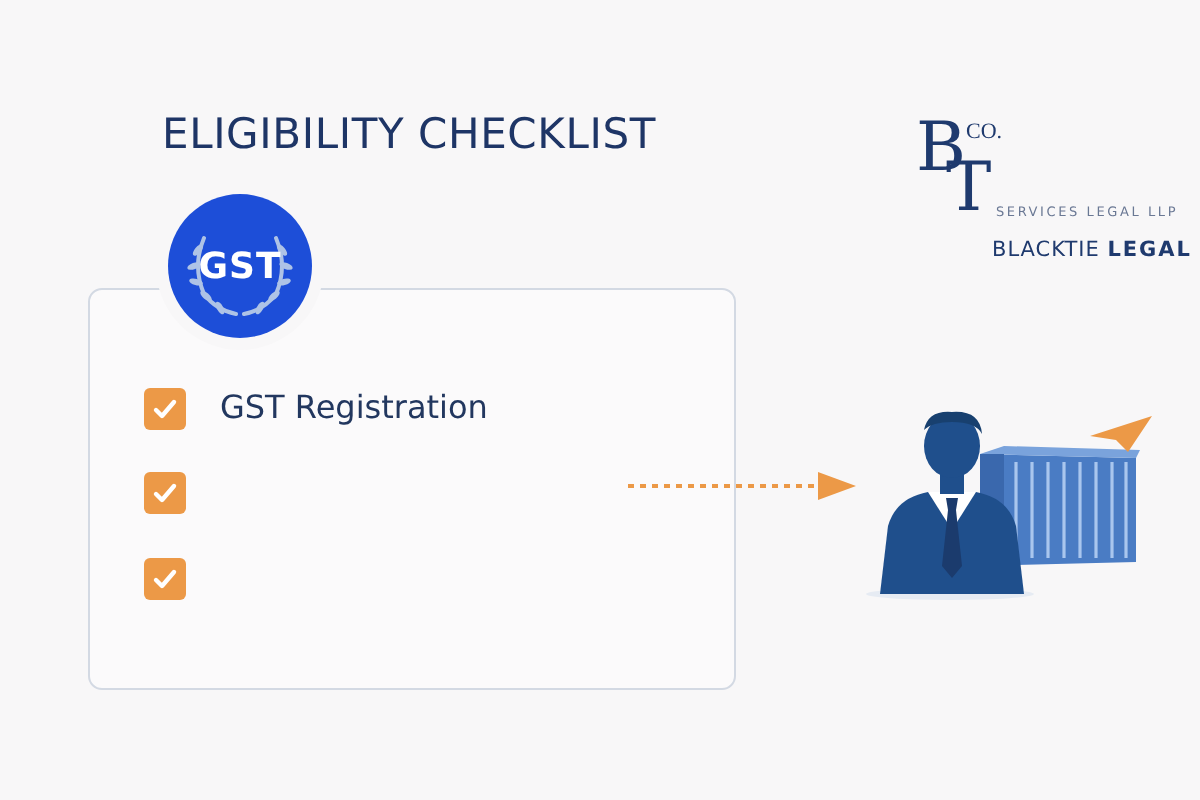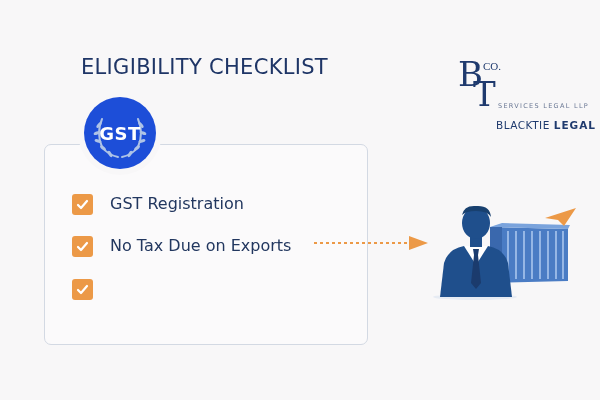--- a/index.html
+++ b/index.html
@@ -108,21 +108,20 @@
   </span>
   <span class="item-label">GST Registration</span>
 </div>
 
 <div class="item" style="top:235px;">
   <span class="check">
     <svg width="13" height="13" viewBox="0 0 13 13">
         <path d="M2 7 L5 10 L11 3" fill="none" stroke="#fff" stroke-width="2.2" stroke-linecap="round" stroke-linejoin="round"></path>
       </svg>
   </span>
-  <span class="item-label">No Tax Due on Exports</span>
 </div>
 
 <div class="item" style="top:278px;">
   <span class="check">
     <svg width="13" height="13" viewBox="0 0 13 13">
         <path d="M2 7 L5 10 L11 3" fill="none" stroke="#fff" stroke-width="2.2" stroke-linecap="round" stroke-linejoin="round"></path>
       </svg>
   </span>
   <span class="item-label">
     <br>

